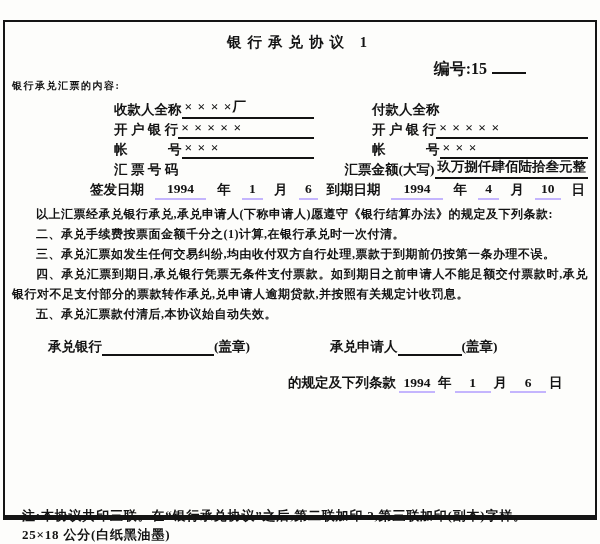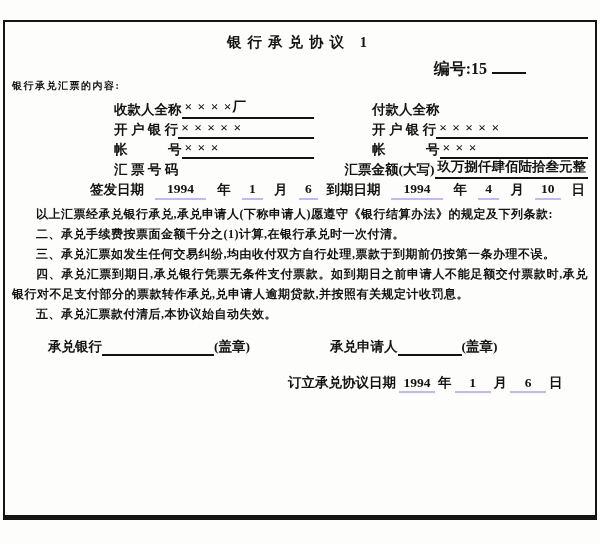--- a/index.html
+++ b/index.html
@@ -147,24 +147,28 @@
         <span>(盖章)</span>
       </span>
       <span class="siggroup second">
         <span>承兑申请人</span>
         <span class="sigline narrow"></span>
         <span>(盖章)</span>
       </span>
     </div>
 
     <div class="adate">
-      <span class="dlabel tight">订立承兑协议日期</span>
+      <span class="dlabel tight">的规定及下列条款</span>
       <span class="dval w36">1994</span>
       <span class="dlabel">年</span>
       <span class="dval w36">1</span>
       <span class="dlabel">月</span>
       <span class="dval w36">6</span>
       <span class="dlabel">日</span>
     </div>
 
   </div>
 
+  <div class="footnote">
+    <div>注:本协议共印三联。在“银行承兑协议”之后,第二联加印 2,第三联加印(副本)字样。</div>
+    <div>25×18 公分(白纸黑油墨)</div>
+  </div>
 </div>
 
 </body></html>

